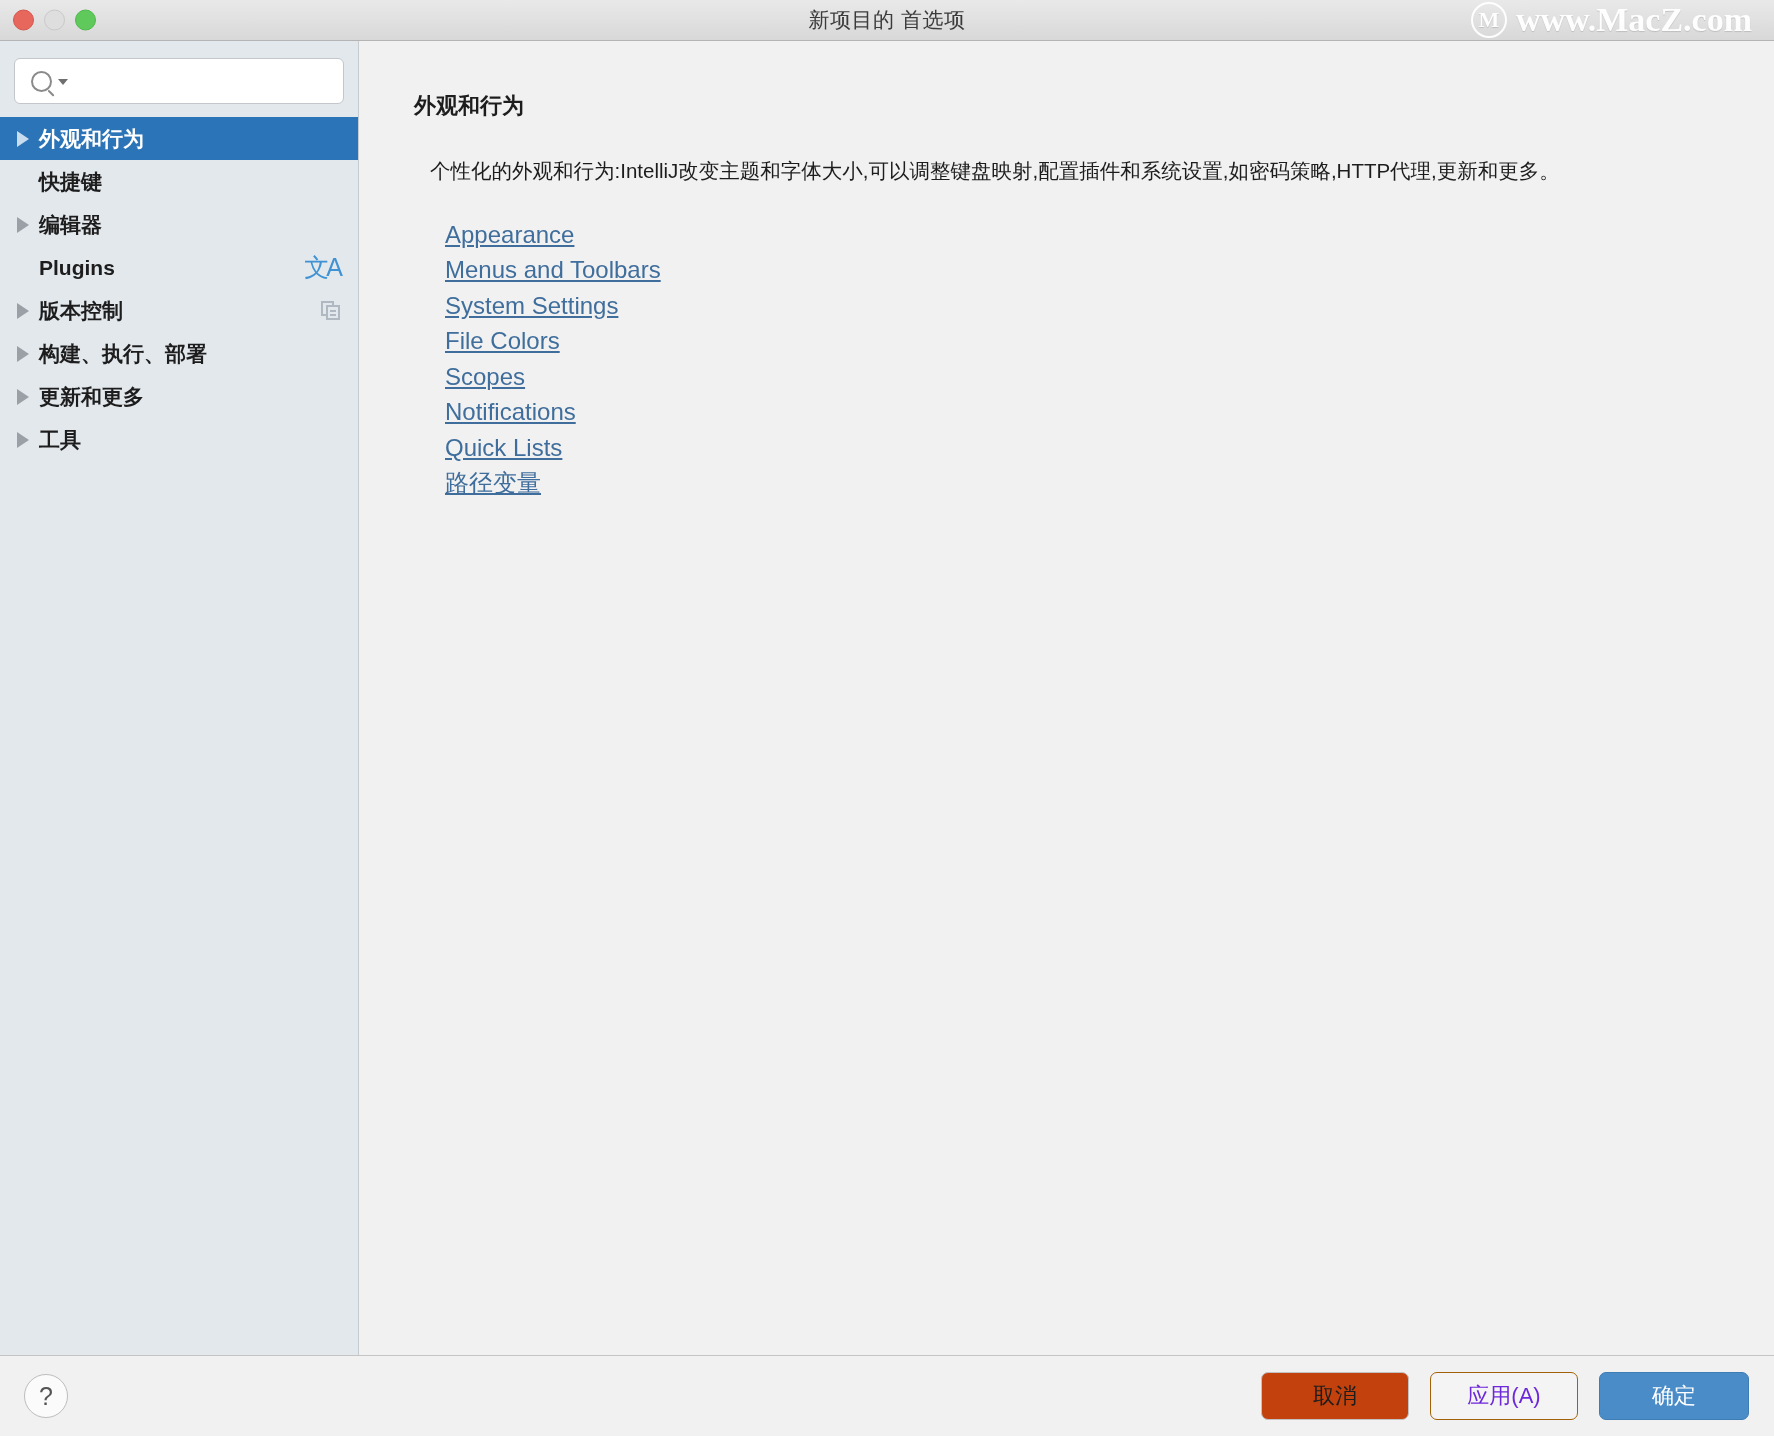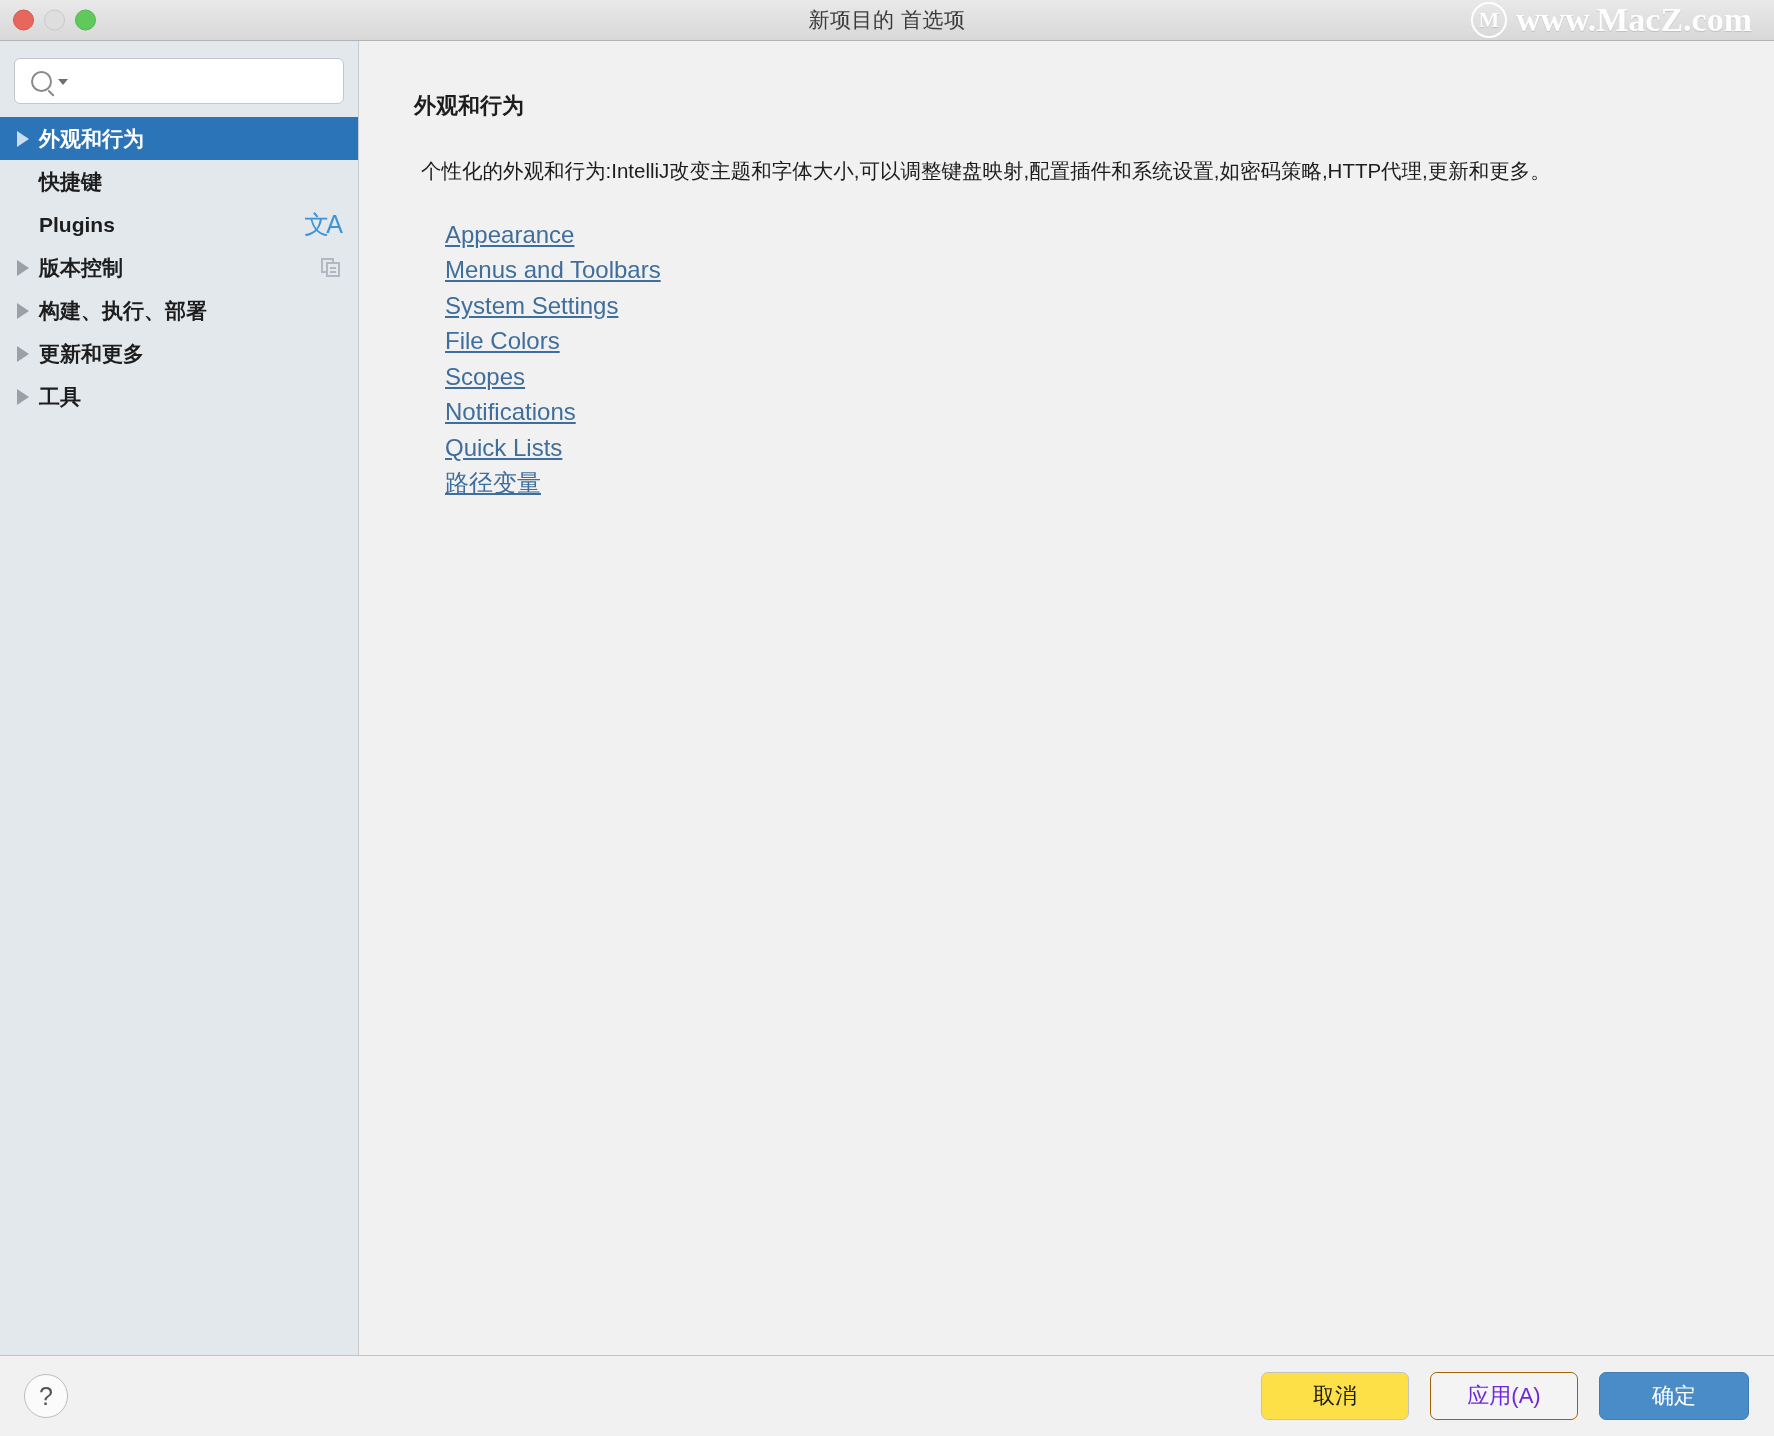--- a/index.html
+++ b/index.html
@@ -247,21 +247,21 @@
   .content-title {
     font-size: 22px;
     font-weight: 700;
     color: #1d1d1d;
     margin: 0 0 34px 0;
   }
   .content-desc {
     font-size: 20.5px;
     line-height: 1.55;
     color: #1d1d1d;
-    margin: 0 0 30px 7px;
+    margin: 0 0 30px 16px;
     max-width: 1390px;
     letter-spacing: 0px;
   }
   .link-list {
     padding-left: 31px;
   }
   .link-row {
     font-size: 24px;
     line-height: 1.48;
     color: #3f6e9c;
@@ -301,21 +301,21 @@
     font-size: 22px;
     font-family: inherit;
     display: flex;
     align-items: center;
     justify-content: center;
     box-sizing: border-box;
     margin-left: 21px;
     padding: 0 18px;
   }
   .btn.cancel {
-    background: #fde047;
+    background: #c2410c;
     border: 1px solid #c2c2c2;
     color: #1d1d1d;
   }
   .btn.apply {
     background: #f4f4f4;
     border: 1px solid #a16207;
     color: #6d28d9;
     text-align: right;
   }
   .btn.ok {
@@ -365,20 +365,26 @@
           <span class="tree-label">外观和行为</span>
         </div>
 
         <div class="tree-item">
           <span class="arrow empty">
               <i></i>
             </span>
           <span class="tree-label">快捷键</span>
         </div>
 
+        <div class="tree-item">
+          <span class="arrow">
+              <i></i>
+            </span>
+          <span class="tree-label">编辑器</span>
+        </div>
 
         <div class="tree-item">
           <span class="arrow empty">
               <i></i>
             </span>
           <span class="tree-label">Plugins</span>
           <span class="tree-spacer"></span>
           <span class="translate-icon">文A</span>
         </div>
 

